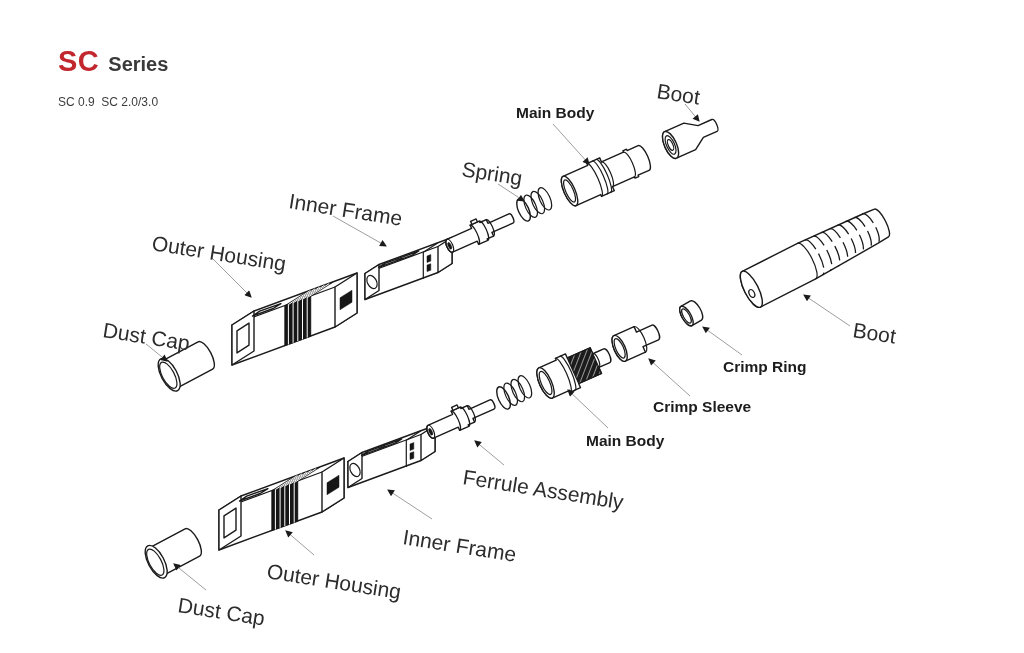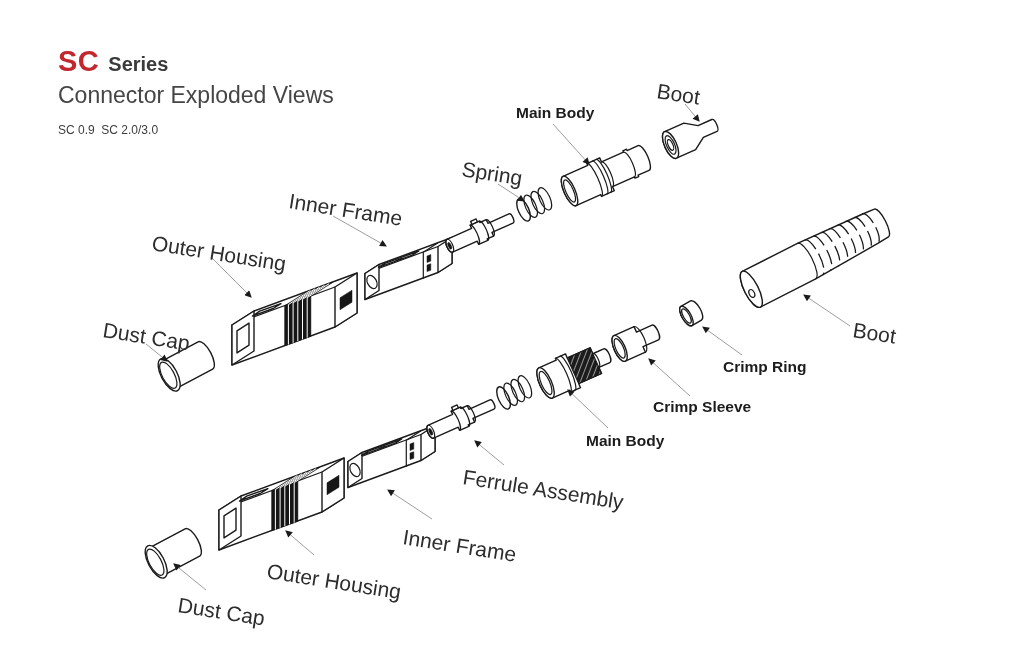--- a/index.html
+++ b/index.html
@@ -196,17 +196,16 @@
       <text class="lbl" x="402" y="544" transform="rotate(9 402 544)">Inner Frame</text>
       <text class="lbl" x="266" y="578" transform="rotate(9 266 578)">Outer Housing</text>
       <text class="lbl" x="177" y="612" transform="rotate(9 177 612)">Dust Cap</text>
     </g>
   </svg>
 
   <div class="header">
     <div class="hline1">
       <span class="sc-code">SC</span><span class="sc-word">Series</span>
     </div>
-    <div class="hline2">Connector Exploded Views</div>
     <div class="hline3">SC 0.9  SC 2.0/3.0</div>
   </div>
 
 </div>
 
 </body></html>

